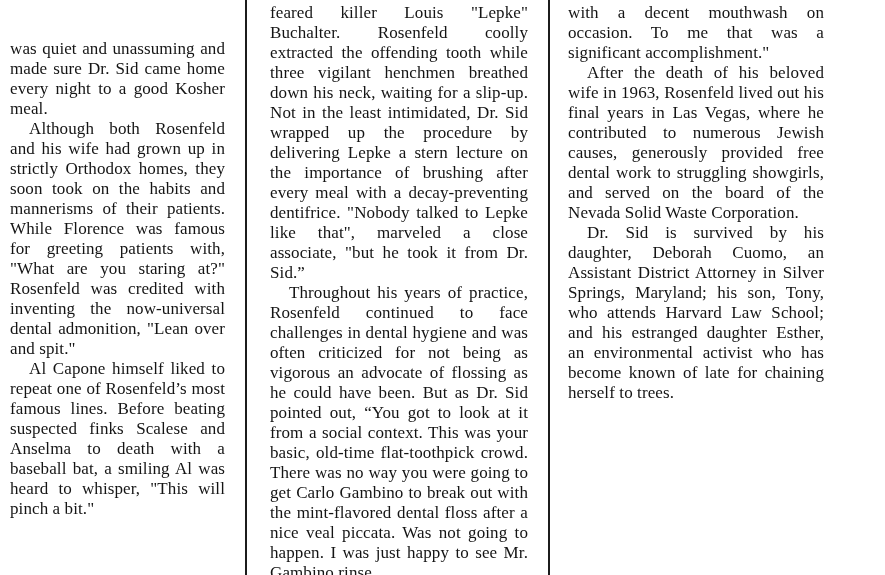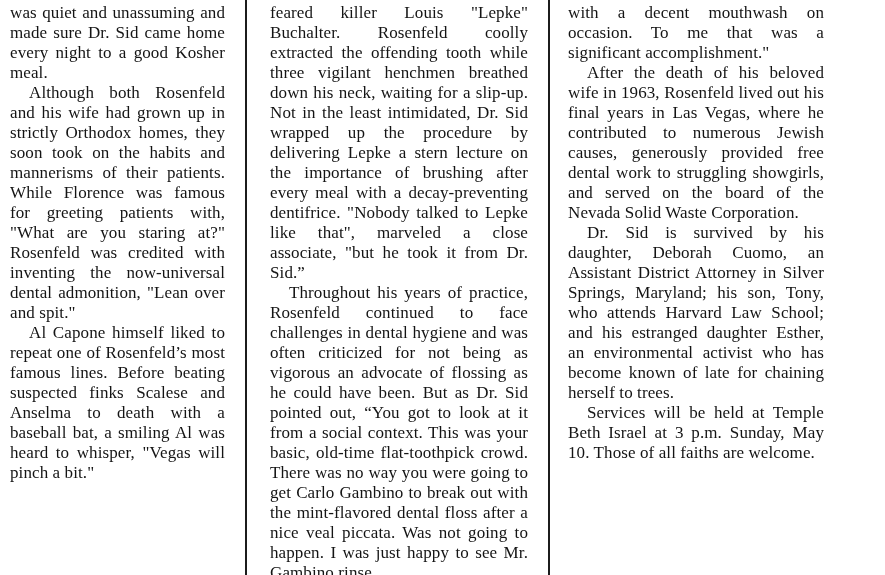--- a/index.html
+++ b/index.html
@@ -22,20 +22,21 @@
   }
   .col {
     box-sizing: border-box;
     padding-top: 3px;
     overflow: hidden;
   }
   .col-1 {
     width: 245px;
     padding-left: 10px;
     padding-right: 20px;
+    margin-top: 36px;
   }
   .col-2 {
     width: 301px;
     padding-left: 23px;
     padding-right: 20px;
   }
   .col-3 {
     width: 295px;
     padding-left: 18px;
     padding-right: 21px;
@@ -63,32 +64,31 @@
   }
 </style>
 </head>
 <body>
 
 <div class="page">
 
   <div class="col col-1">
     <p>was quiet and unassuming and made sure Dr. Sid came home every night to a good Kosher meal.</p>
     <p class="indent">Although both Rosenfeld and his wife had grown up in strictly Orthodox homes, they soon took on the habits and mannerisms of their patients. While Florence was famous for greeting patients with, "What are you staring at?" Rosenfeld was credited with inventing the now-universal dental admonition, "Lean over and spit."</p>
-    <p class="indent">Al Capone himself liked to repeat one of Rosenfeld’s most famous lines. Before beating suspected finks Scalese and Anselma to death with a baseball bat, a smiling Al was heard to whisper, "Vegas will pinch a bit."</p>
+    <p class="indent">Al Capone himself liked to repeat one of Rosenfeld’s most famous lines. Before beating suspected finks Scalese and Anselma to death with a baseball bat, a smiling Al was heard to whisper, "This will pinch a bit."</p>
   </div>
 
   <div class="divider"></div>
 
   <div class="col col-2">
     <p>feared killer Louis "Lepke" Buchalter. Rosenfeld coolly extracted the offending tooth while three vigilant henchmen breathed down his neck, waiting for a slip-up. Not in the least intimidated, Dr. Sid wrapped up the procedure by delivering Lepke a stern lecture on the importance of brushing after every meal with a decay-preventing dentifrice. "Nobody talked to Lepke like that", marveled a close associate, "but he took it from Dr. Sid.”</p>
     <p class="indent">Throughout his years of practice, Rosenfeld continued to face challenges in dental hygiene and was often criticized for not being as vigorous an advocate of flossing as he could have been. But as Dr. Sid pointed out, “You got to look at it from a social context. This was your basic, old-time flat-toothpick crowd. There was no way you were going to get Carlo Gambino to break out with the mint-flavored dental floss after a nice veal piccata. Was not going to happen. I was just happy to see Mr. Gambino rinse</p>
   </div>
 
   <div class="divider"></div>
 
   <div class="col col-3">
     <p>with a decent mouthwash on occasion. To me that was a significant accomplishment."</p>
     <p class="indent">After the death of his beloved wife in 1963, Rosenfeld lived out his final years in Las Vegas, where he contributed to numerous Jewish causes, generously provided free dental work to struggling showgirls, and served on the board of the Nevada Solid Waste Corporation.</p>
     <p class="indent">Dr. Sid is survived by his daughter, Deborah Cuomo, an Assistant District Attorney in Silver Springs, Maryland; his son, Tony, who attends Harvard Law School; and his estranged daughter Esther, an environmental activist who has become known of late for chaining herself to trees.</p>
-    <p class="indent">Services will be held at Temple Beth Israel at 3 p.m. Sunday, May 10. Those of all faiths are welcome.</p>
   </div>
 
 </div>
 
 </body></html>

